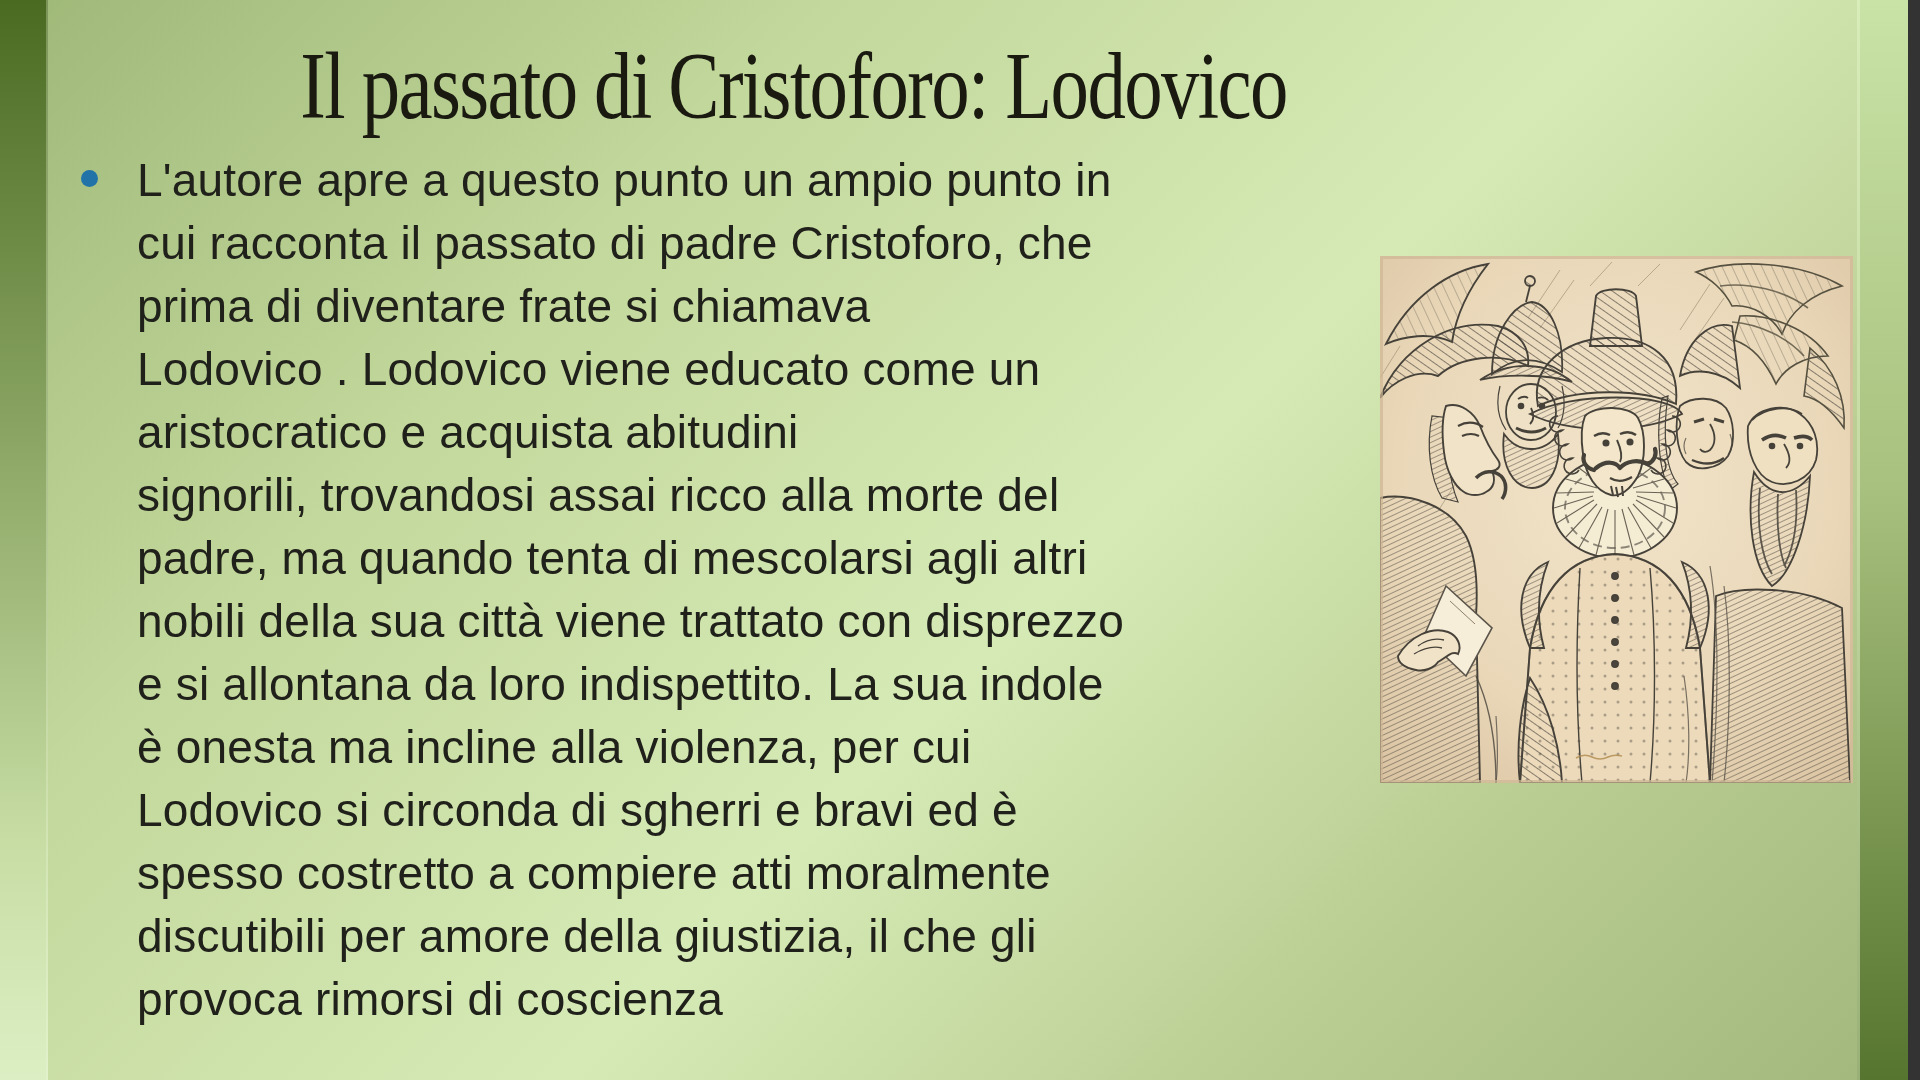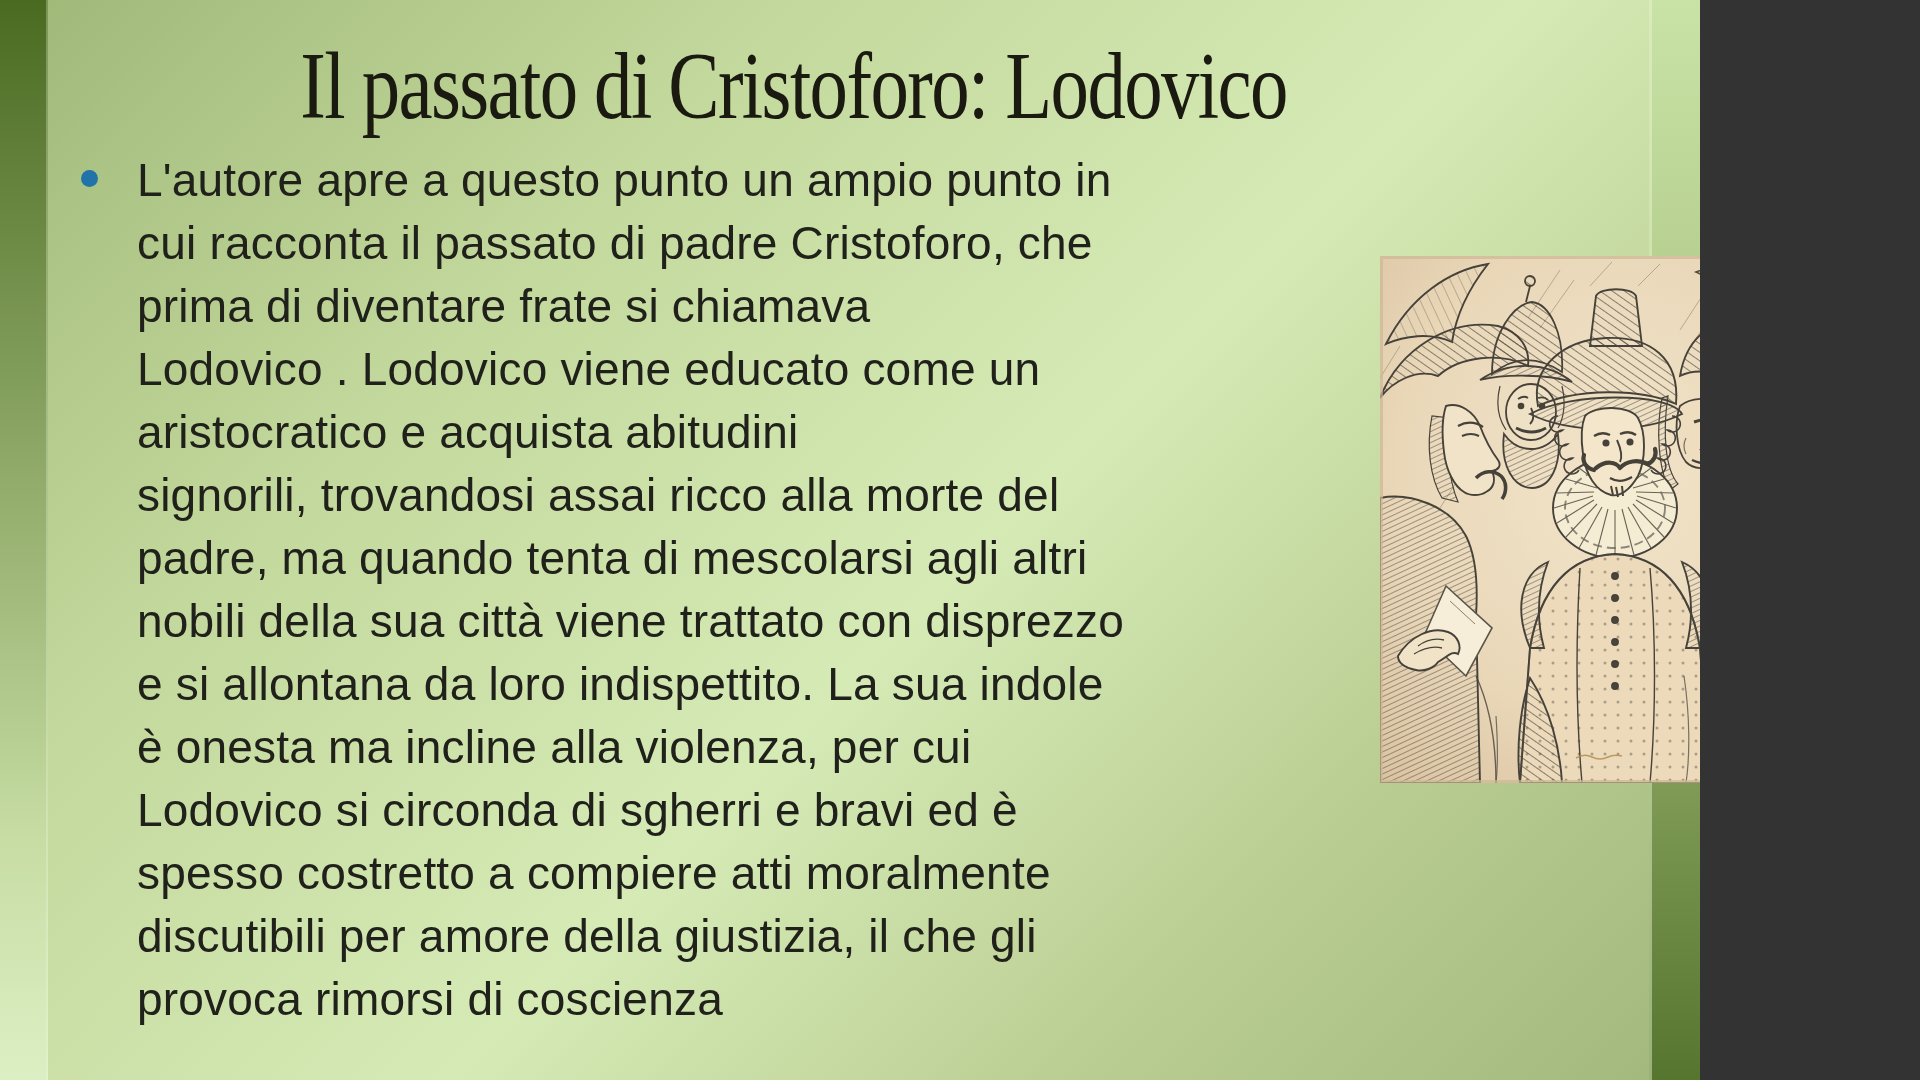--- a/index.html
+++ b/index.html
@@ -1,18 +1,18 @@
 <!DOCTYPE html>
 <html style="--accent-bullet: #2173a8; --title-color: #1a1a11; --body-text-color: #21211b; --left-bar-top: #4a6a21; --left-bar-bottom: #dcefc4; --right-bar-top: #c9e3a7; --right-bar-bottom: #56752e; --bg-dark: #9eb878; --bg-light: #d6eab6; --engraving-paper: #ead9ba;"><head>
 <meta charset="utf-8">
 <style>
   html,body{margin:0;padding:0;background:#333;}
   .slide{
     position:relative;
-    width:1700px;height:1080px;
+    width:1908px;height:1080px;
     overflow:hidden;
     background:linear-gradient(135deg,
       var(--bg-dark,#9eb878) 0%,
       #c3d89c 28%,
       var(--bg-light,#d6eab6) 55%,
       #b9cd92 78%,
       #a1b77c 100%);
     font-family:"Liberation Sans","DejaVu Sans",sans-serif;
   }
   .bar-left{

